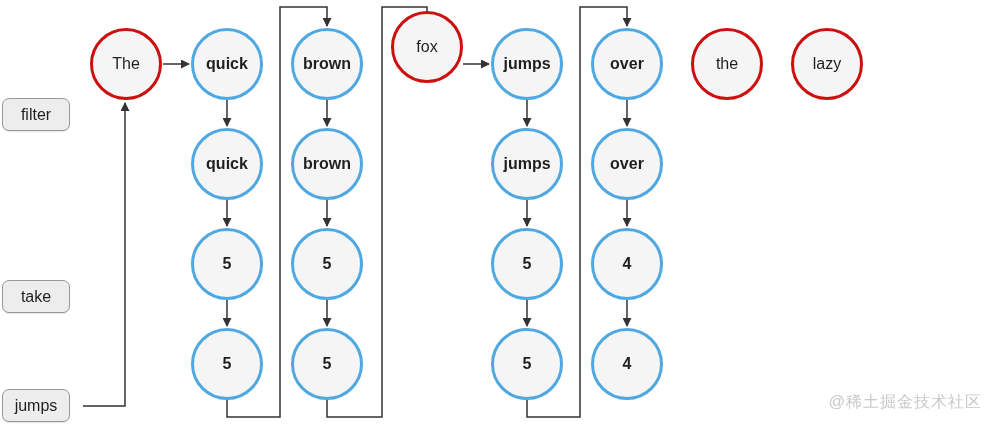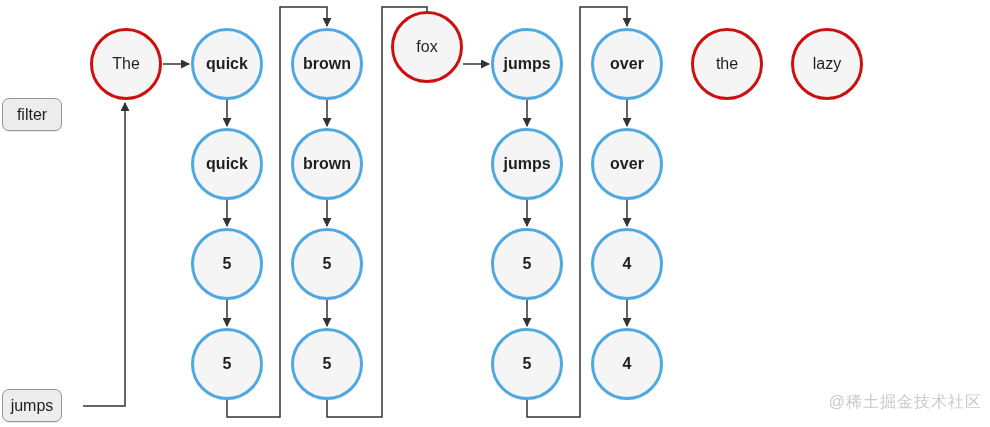--- a/index.html
+++ b/index.html
@@ -15,21 +15,21 @@
   .node{
     position:absolute;width:72px;height:72px;box-sizing:border-box;
     border-radius:50%;border:3px solid var(--blue,#4fa8e0);
     background:var(--node-fill,#f5f5f5);
     display:flex;align-items:center;justify-content:center;
     font-size:16px;color:var(--text,#1f1f1f);
   }
   .node.blue{border-color:var(--blue,#4fa8e0);font-weight:bold;}
   .node.red{border-color:var(--red,#cc0f0f);}
   .op{
-    position:absolute;left:2px;width:60px;height:33px;box-sizing:border-box;
+    position:absolute;left:2px;width:68px;height:33px;box-sizing:border-box;
     border:1.5px solid var(--box-border,#979797);border-radius:7px;
     background:var(--box-fill,#ededed);
     display:flex;align-items:center;justify-content:center;
     font-size:16px;color:var(--text,#1f1f1f);
     box-shadow:0 1px 1px rgba(0,0,0,0.10);
   }
   .watermark{
     position:absolute;right:8px;bottom:14px;
     font-size:16px;letter-spacing:1px;color:var(--watermark,#c9c9c9);
     user-select:none;
@@ -68,20 +68,21 @@
     <line x1="627" y1="300" x2="627" y2="326" marker-end="url(#arrowhead)"></line>
 
     <path d="M227,400 L227,417 L280,417 L280,7 L327,7 L327,26" marker-end="url(#arrowhead)"></path>
     <path d="M327,400 L327,417 L382,417 L382,7 L427,7 L427,26" marker-end="url(#arrowhead)"></path>
     <path d="M527,400 L527,417 L580,417 L580,7 L627,7 L627,26" marker-end="url(#arrowhead)"></path>
 
     <path d="M83,406 L125,406 L125,103" marker-end="url(#arrowhead)"></path>
   </svg>
 
   <div class="op" style="top:98px">filter</div>
+  <div class="op" style="top:280px">take</div>
   <div class="op" style="top:389px">jumps</div>
 
   <div class="node red" style="left:90px;top:28px">The</div>
   <div class="node blue" style="left:191px;top:28px">quick</div>
   <div class="node blue" style="left:291px;top:28px">brown</div>
   <div class="node red" style="left:391px;top:11px">fox</div>
   <div class="node blue" style="left:491px;top:28px">jumps</div>
   <div class="node blue" style="left:591px;top:28px">over</div>
   <div class="node red" style="left:691px;top:28px">the</div>
   <div class="node red" style="left:791px;top:28px">lazy</div>

